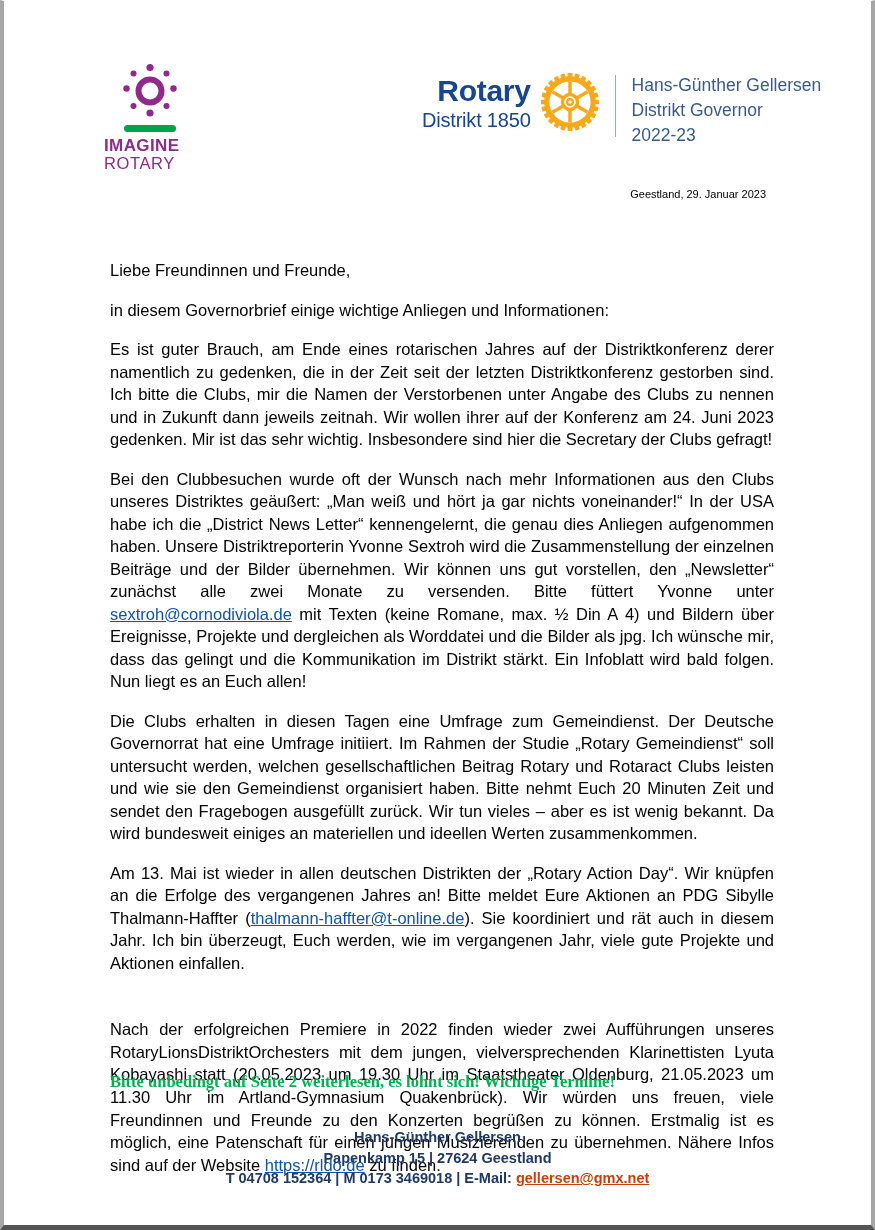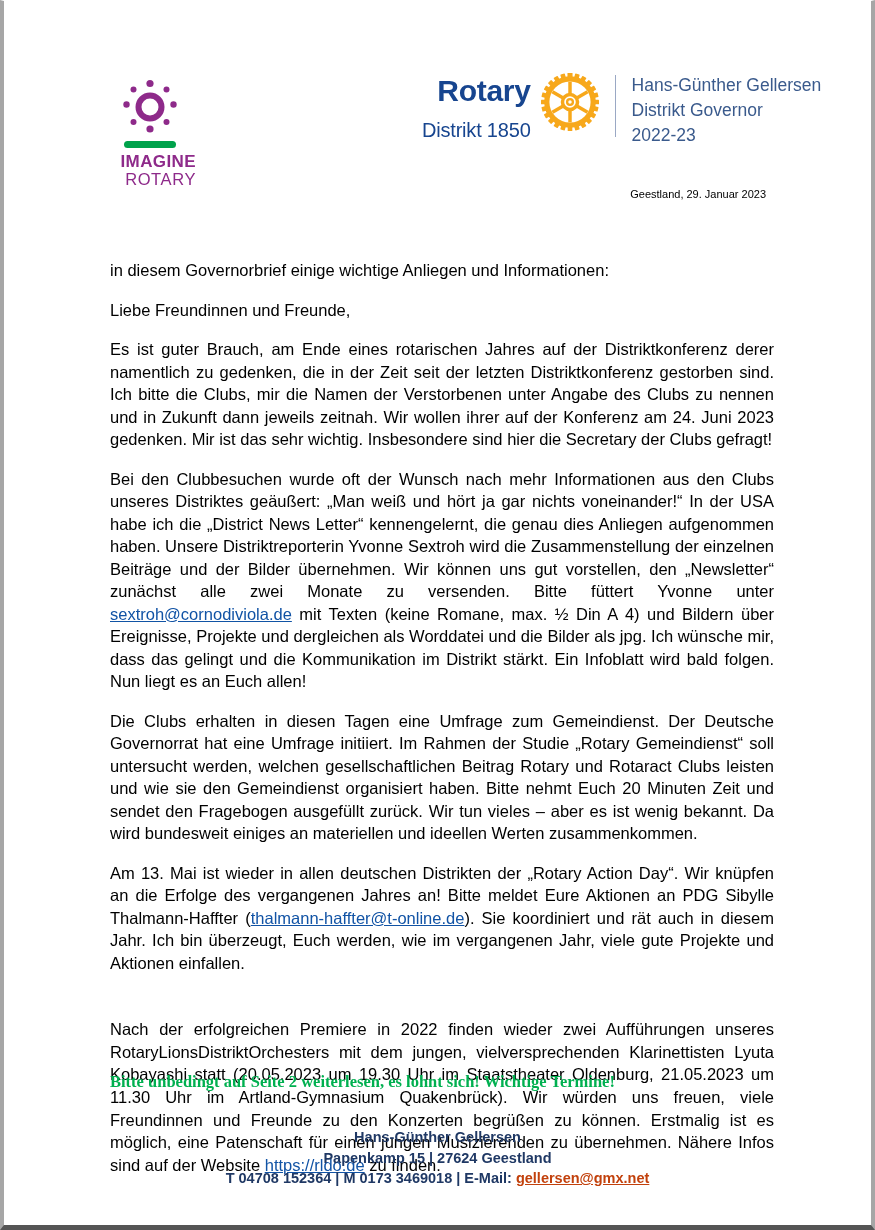--- a/index.html
+++ b/index.html
@@ -33,23 +33,23 @@
   .header {
     position: absolute;
     top: 52px;
     left: 0;
     right: 0;
     height: 112px;
   }
   .imagine-logo {
     position: absolute;
     left: 100px;
-    top: 24px;
+    top: 8px;
     width: 92px;
-    text-align: right;
+    text-align: left;
     line-height: 1;
   }
   .imagine-sun {
     position: relative;
     width: 64px;
     height: 60px;
     margin: 0 auto 4px auto;
   }
   .imagine-bar {
     width: 52px;
@@ -91,21 +91,20 @@
     color: #17458f;
     line-height: 1.05;
     letter-spacing: -0.3px;
   }
   .rotary-dist {
     font-family: "Liberation Sans", sans-serif;
     font-size: 20px;
     color: #17458f;
     line-height: 1.3;
     letter-spacing: -0.2px;
-    margin-top: 10px;
   }
   .wheel {
     margin-top: 6px;
   }
   .hdr-rule {
     width: 1px;
     height: 62px;
     background: #9aa8c4;
     margin: 8px 16px 0 16px;
   }
@@ -267,23 +266,23 @@
           <div>Distrikt Governor</div>
           <div>2022-23</div>
         </div>
       </div>
     </div>
 
     <div class="dateline">Geestland, 29. Januar 2023</div>
 
     <div class="body-text">
 
+      <p><span>Liebe Freundinnen und Freunde,</span></p>
+
       <p><span>in diesem Governorbrief einige wichtige Anliegen und Informationen:</span></p>
-
-      <p><span>Liebe Freundinnen und Freunde,</span></p>
 
       <p><span>Es ist guter Brauch, am Ende eines rotarischen Jahres auf der Distriktkonferenz derer </span><b>namentlich zu gedenken</b><span>, die in der Zeit seit der letzten Distriktkonferenz gestorben sind. Ich bitte die Clubs, mir die </span><b>Namen der Verstorbenen</b><span> unter Angabe des Clubs zu nennen und in Zukunft dann jeweils zeitnah. Wir wollen ihrer auf der </span><b>Konferenz am 24. Juni 2023</b><span> gedenken. Mir ist das sehr wichtig. Insbesondere sind hier die </span><b>Secretary der Clubs</b><span> gefragt!</span></p>
 
       <p><span>Bei den Clubbesuchen wurde oft der Wunsch nach mehr Informationen aus den Clubs unseres Distriktes geäußert: </span><b>„Man weiß und hört ja gar nichts voneinander!“</b><span> In der USA habe ich die „</span><b>District News Letter</b><span>“ kennengelernt, die genau dies Anliegen aufgenommen haben. Unsere </span><b>Distriktreporterin Yvonne Sextroh</b><span> wird die Zusammenstellung der einzelnen Beiträge und der Bilder übernehmen. Wir können uns gut vorstellen, den „Newsletter“ zunächst alle zwei Monate zu versenden. Bitte füttert Yvonne unter </span><a class="lnk" href="#">sextroh@cornodiviola.de</a><span> mit Texten (keine Romane, max. ½ Din A 4) und </span><b>Bildern über Ereignisse, Projekte und dergleichen</b><span> als Worddatei und die Bilder als jpg. Ich wünsche mir, dass das gelingt und die Kommunikation im Distrikt stärkt. Ein Infoblatt wird bald folgen. </span><b>Nun liegt es an Euch allen!</b></p>
 
       <p><span>Die Clubs erhalten in diesen Tagen eine </span><b>Umfrage</b><span> zum </span><b>Gemeindienst</b><span>. Der Deutsche Governorrat hat eine Umfrage initiiert. Im Rahmen der Studie „Rotary Gemeindienst“ soll untersucht werden, </span><b>welchen gesellschaftlichen Beitrag Rotary und Rotaract Clubs leisten und wie sie den Gemeindienst</b><span> organisiert haben. Bitte nehmt Euch </span><b>20 Minuten Zeit</b><span> und sendet den </span><b>Fragebogen</b><span> ausgefüllt zurück. Wir tun vieles – aber es ist wenig bekannt. Da wird bundesweit einiges an materiellen und ideellen Werten zusammenkommen.</span></p>
 
       <p><span>Am </span><b>13. Mai</b><span> ist wieder in allen deutschen Distrikten der </span><b>„Rotary Action Day“</b><span>. Wir knüpfen an die Erfolge des vergangenen Jahres an! Bitte meldet Eure Aktionen an PDG Sibylle Thalmann-Haffter (</span><a class="lnk" href="#">thalmann-haffter@t-online.de</a><span>). Sie koordiniert und rät auch in diesem Jahr. Ich bin überzeugt, Euch werden, wie im vergangenen Jahr, viele gute Projekte und Aktionen einfallen.</span></p>
 
       <p><span>Nach der erfolgreichen Premiere in 2022 finden wieder </span><b>zwei Aufführungen unseres RotaryLionsDistriktOrchesters</b><span> mit dem jungen, vielversprechenden Klarinettisten Lyuta Kobayashi statt (20.05.2023 um 19.30 Uhr im </span><b>Staatstheater Oldenburg</b><span>, 21.05.2023 um 11.30 Uhr im </span><b>Artland-Gymnasium Quakenbrück</b><span>). Wir würden uns freuen, viele Freundinnen und Freunde zu den Konzerten begrüßen zu können. Erstmalig ist es möglich, eine Patenschaft für einen jungen Musizierenden zu übernehmen. Nähere Infos sind auf der Website </span><a class="lnk" href="#">https://rldo.de</a><span> zu finden.</span></p>

